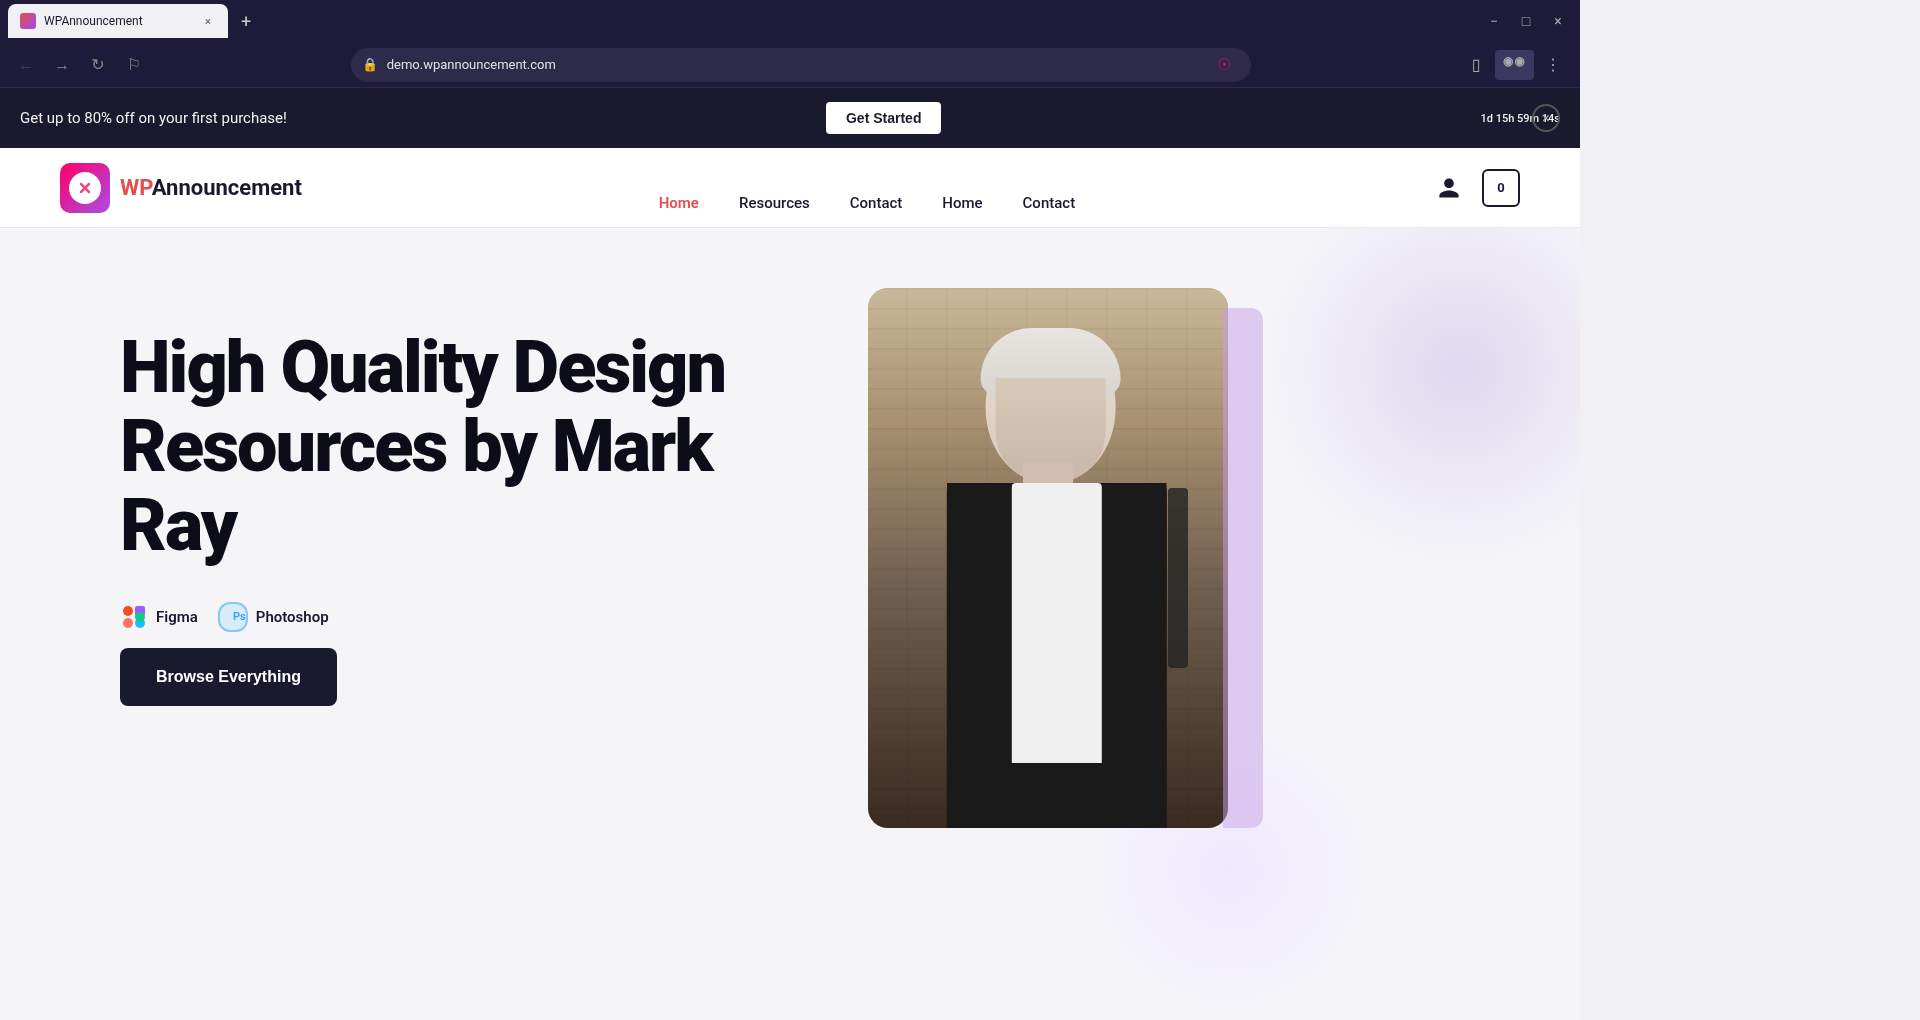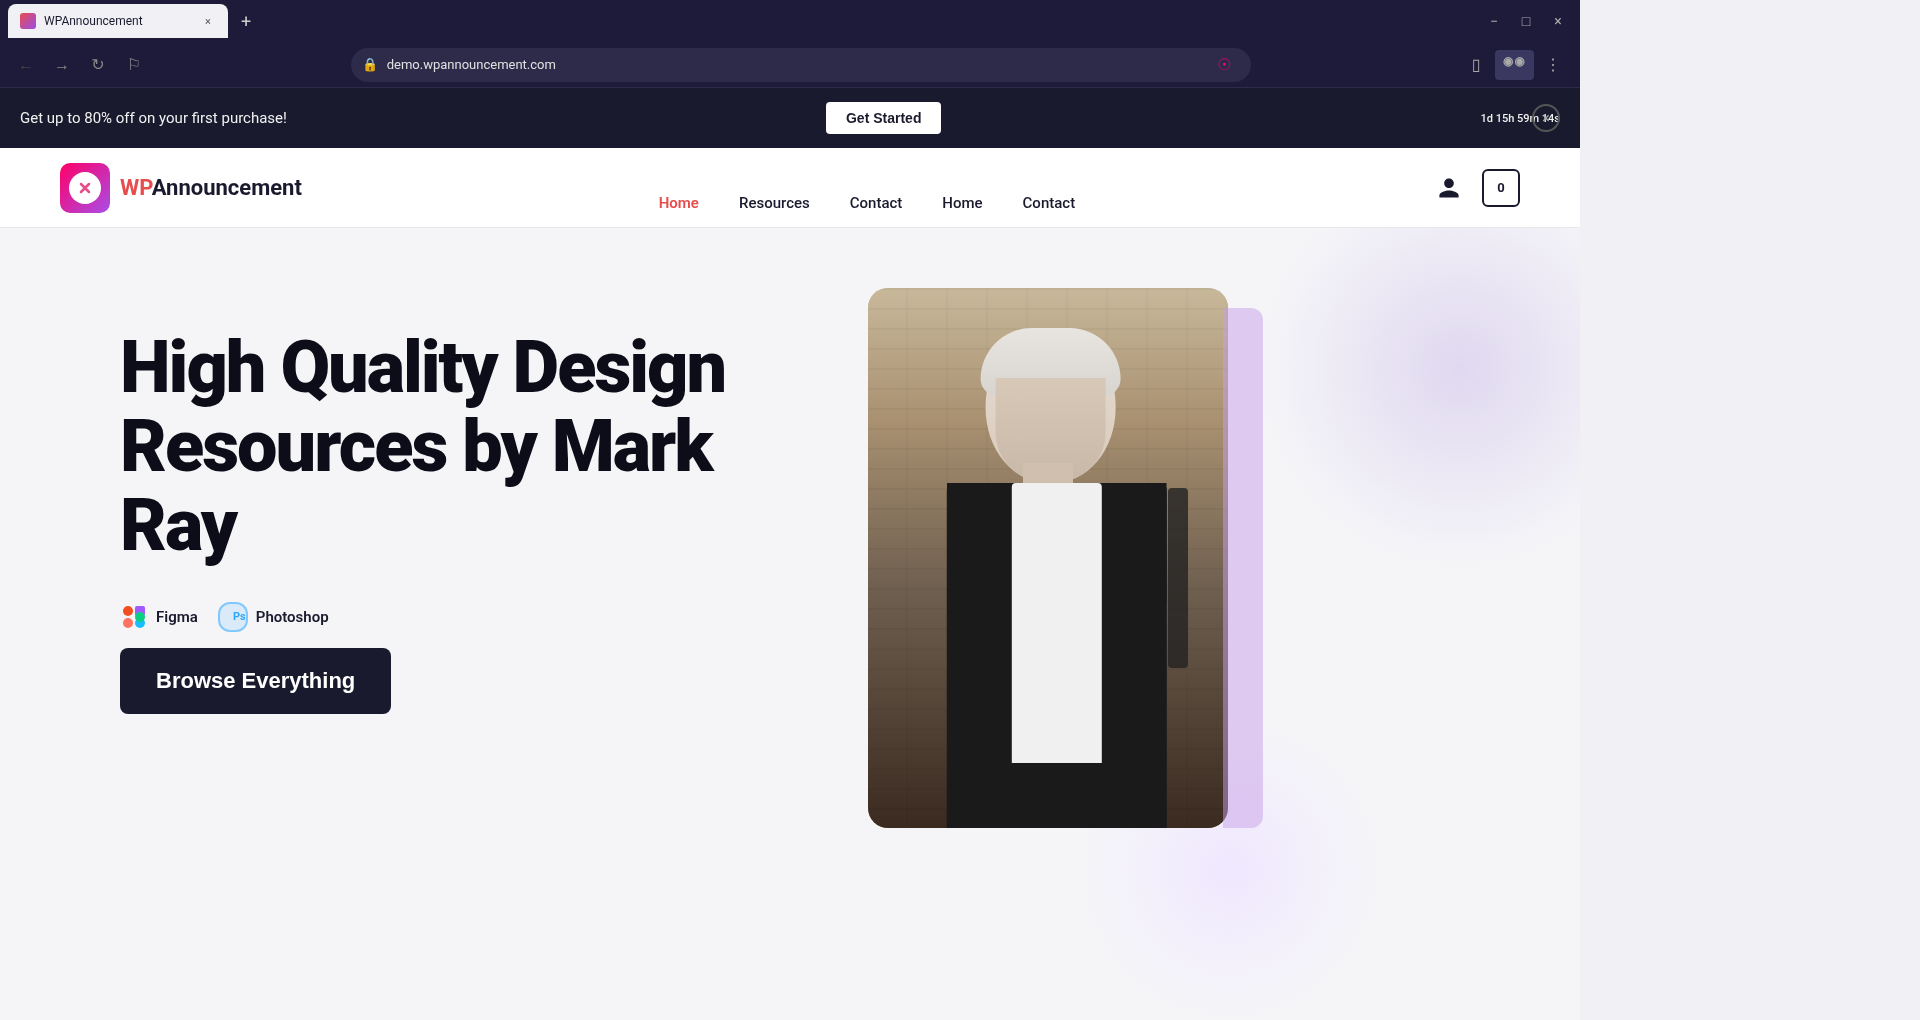--- a/index.html
+++ b/index.html
@@ -377,21 +377,21 @@
       line-height: 1.7;
       margin-bottom: 44px;
       max-width: 520px;
     }
     .browse-btn {
       background: #1a1a2e;
       color: white;
       border: none;
       border-radius: 8px;
       padding: 20px 36px;
-      font-size: 22px;
+      font-size: 16px;
       font-weight: 600;
       cursor: pointer;
       display: inline-block;
     }
 
     
     .hero-image-area {
       width: 380px;
       height: 560px;
       position: relative;

